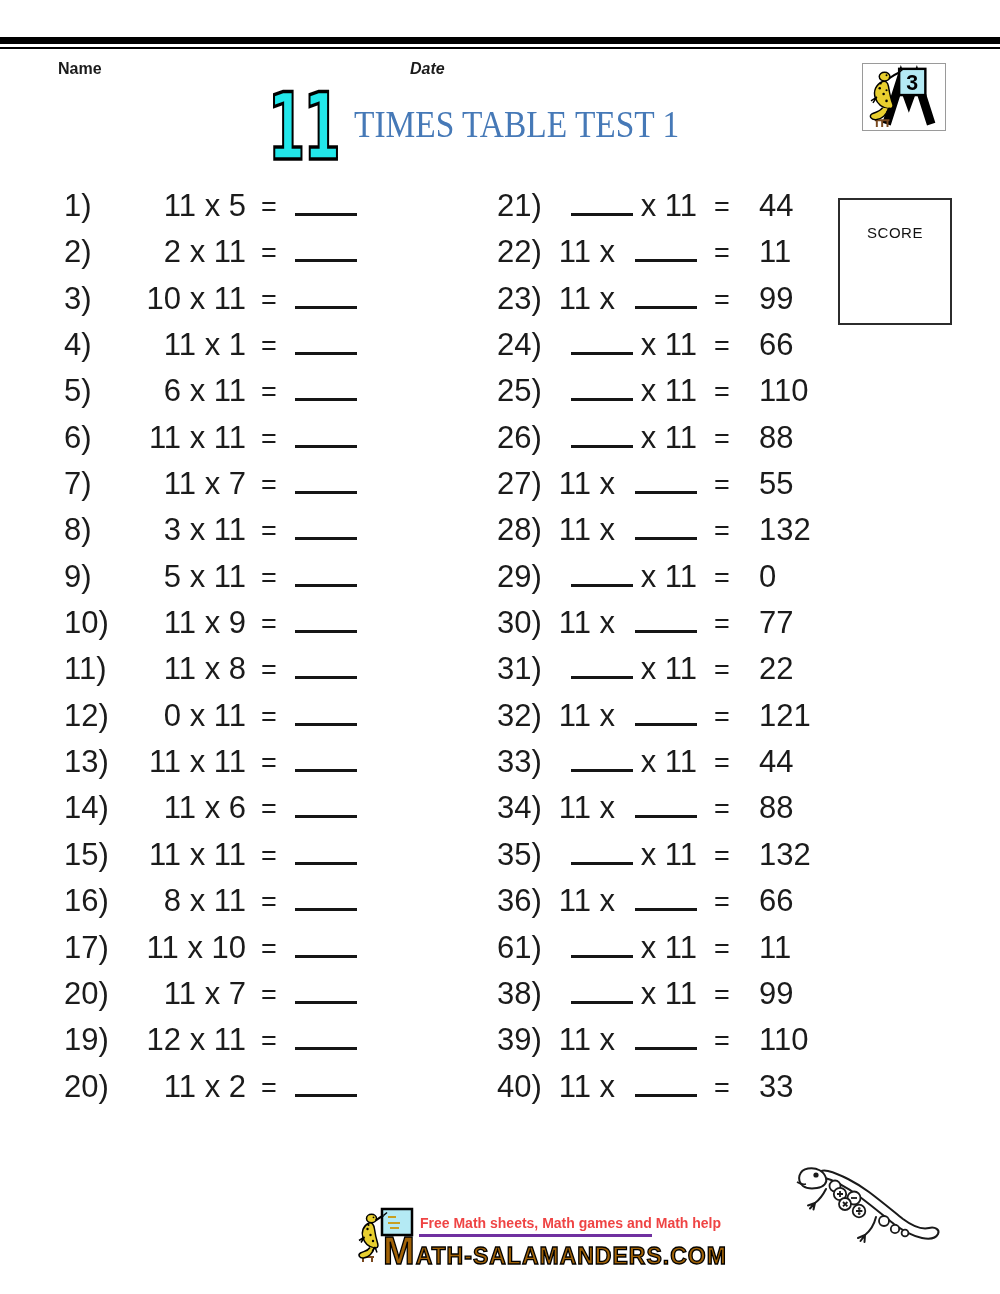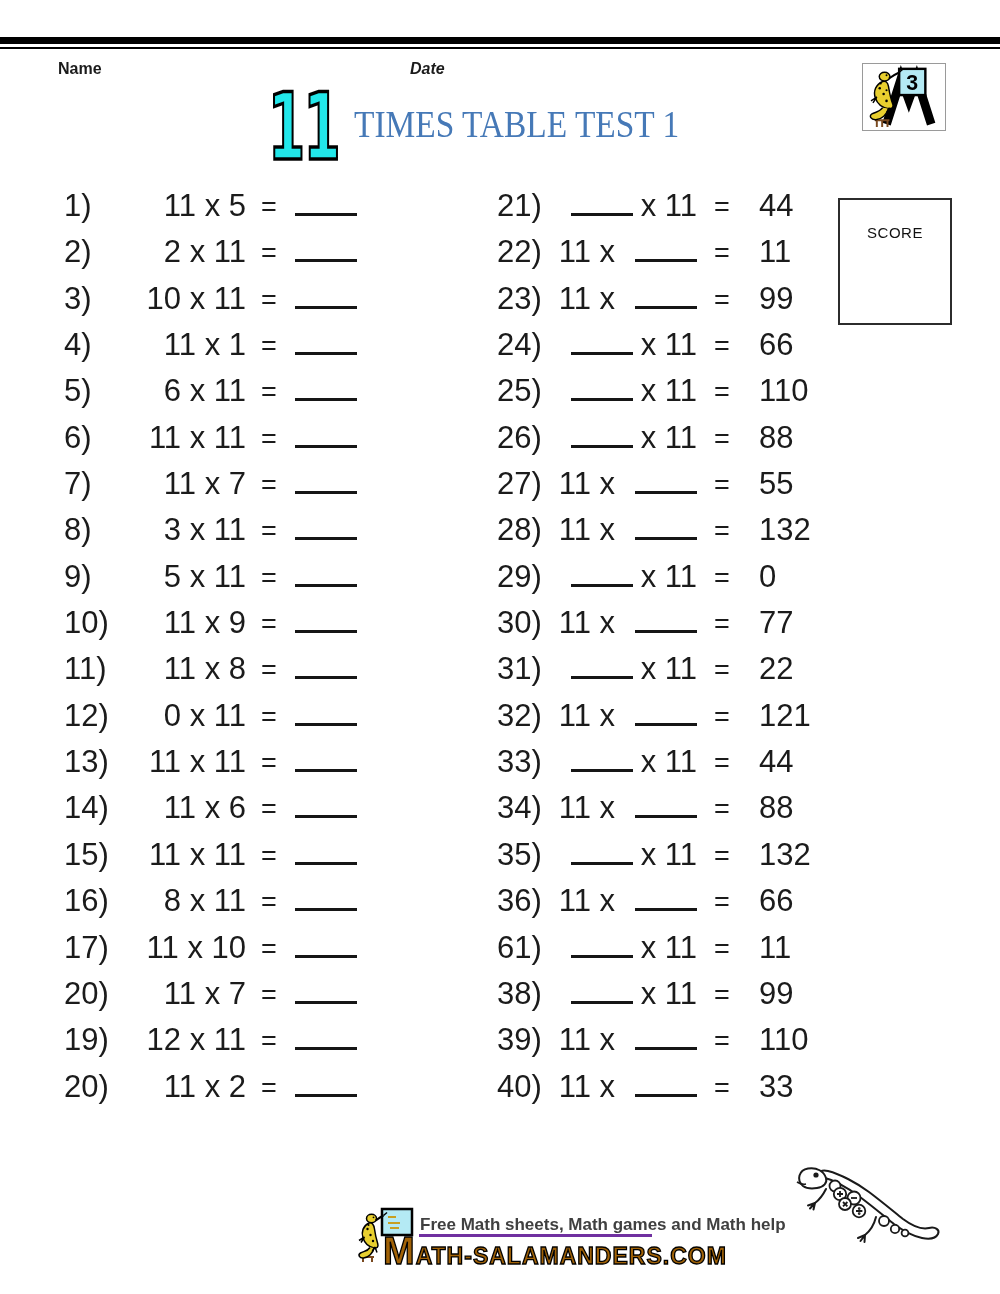--- a/index.html
+++ b/index.html
@@ -50,21 +50,21 @@
   #col-right .pexpr{width:150px;}
   .peq{width:46px;text-align:center;font-size:27px;}
   #col-right .peq{width:50px;}
   .pblank{display:inline-block;width:62px;border-bottom:3px solid #161616;}
   .pblank-left{margin-left:3px;}
   .sfx{margin-left:8px;}
   .pfx{margin-right:20px;}
   .pres{margin-left:12px;text-align:left;}
 
   
-  .f-tagline{position:absolute;left:420px;top:1215px;font-size:17px;font-weight:bold;color:#404040;}
+  .f-tagline{position:absolute;left:420px;top:1215px;font-size:14px;font-weight:bold;color:#ef4444;}
   .f-rule{position:absolute;left:419px;top:1234px;width:233px;height:3px;background:#7030a0;}
   .f-site{position:absolute;left:383px;top:1230px;font-size:23px;font-weight:bold;
     letter-spacing:1px;color:#a16207;-webkit-text-stroke:1.3px #000;white-space:nowrap;}
   .f-site::first-letter{font-size:38px;}
   .f-icon{position:absolute;left:355px;top:1207px;width:66px;height:56px;z-index:2;}
   .gecko{position:absolute;left:788px;top:1165px;width:156px;height:100px;}
 </style>
 </head>
 <body>
 

